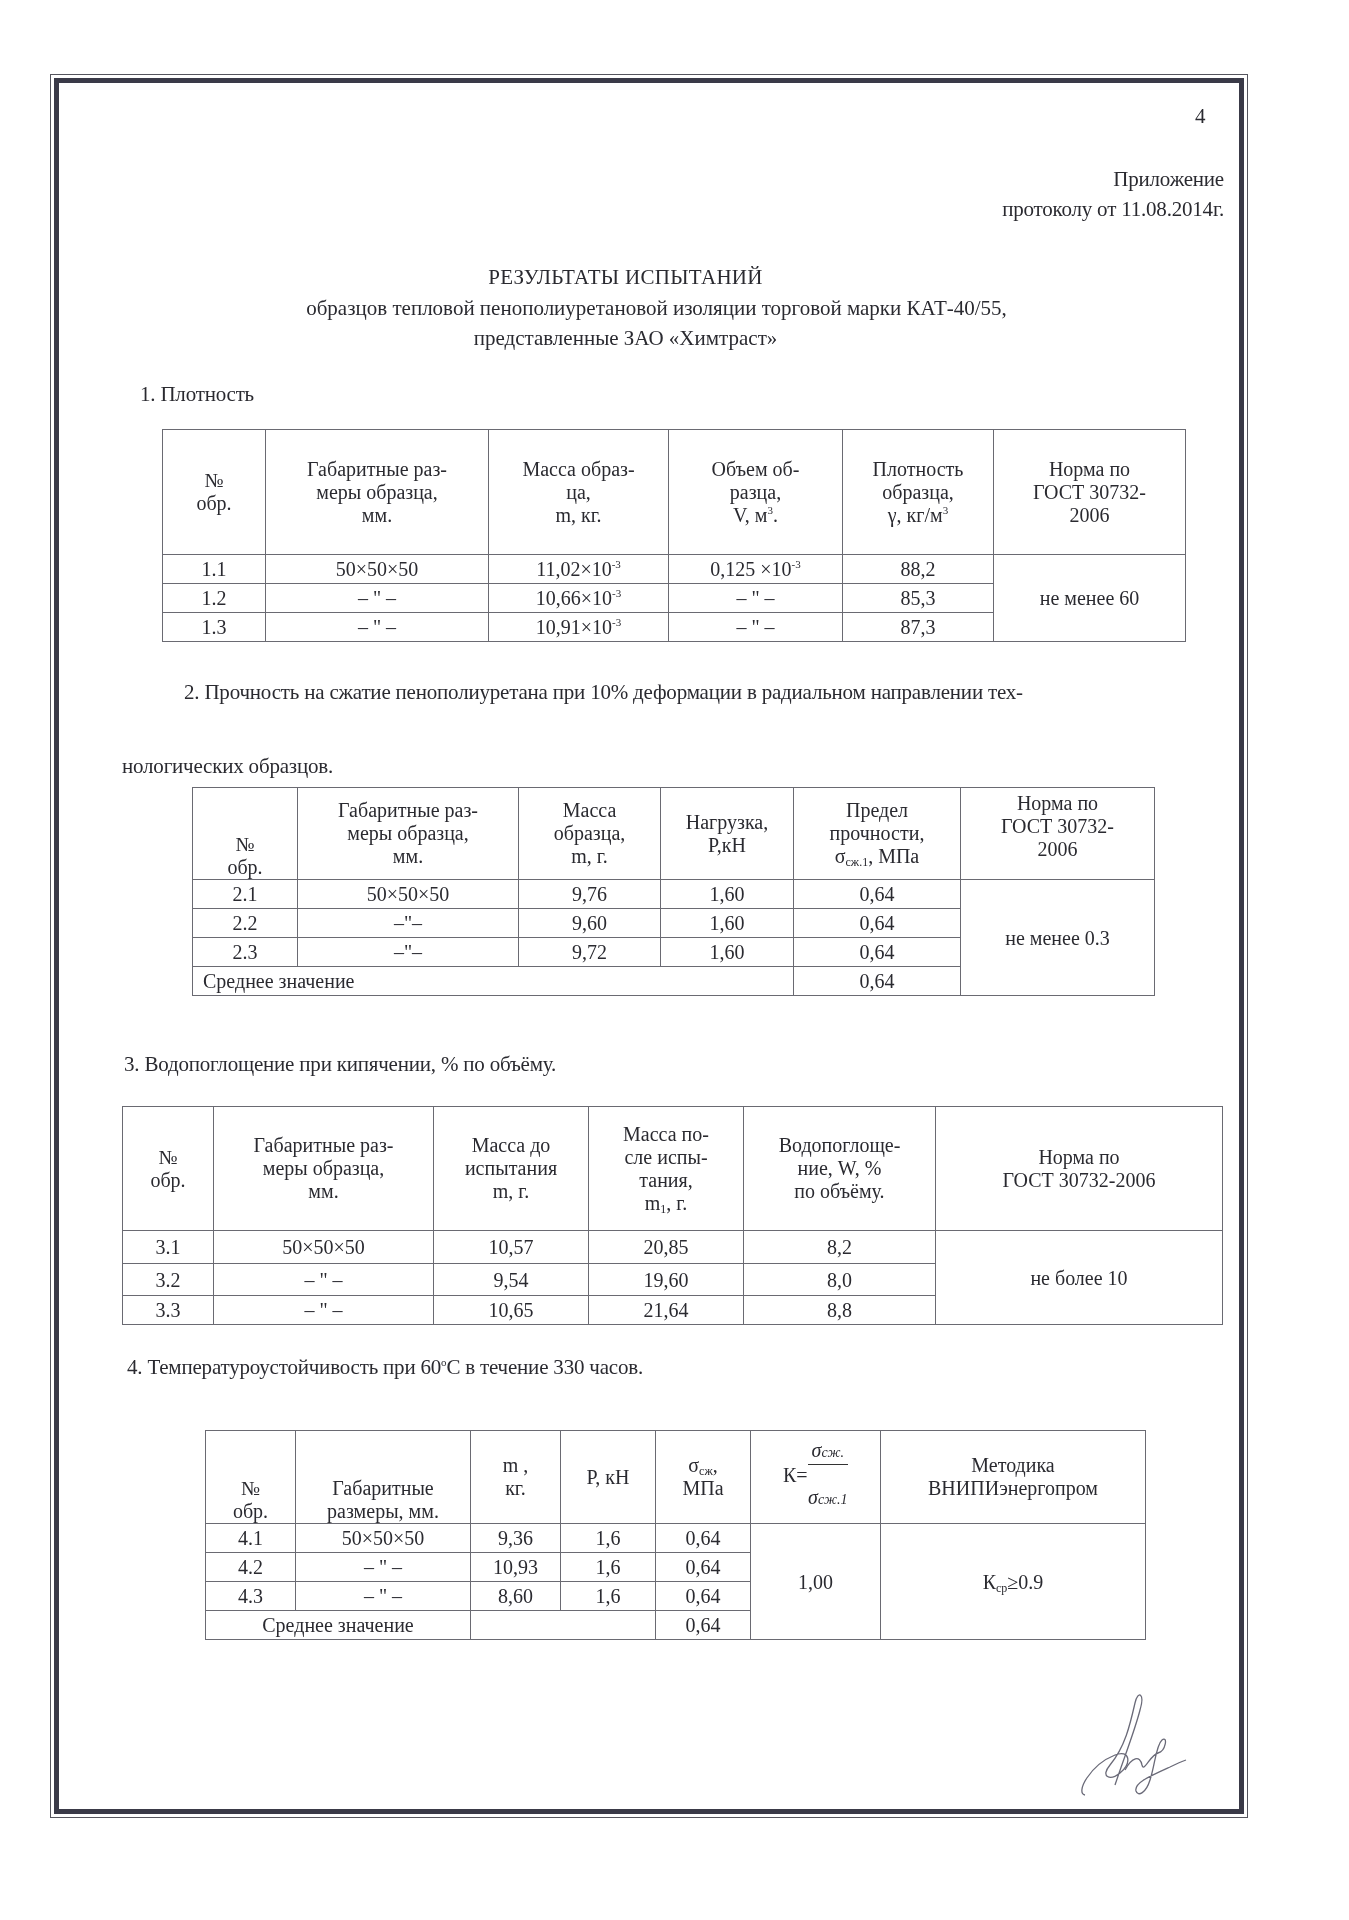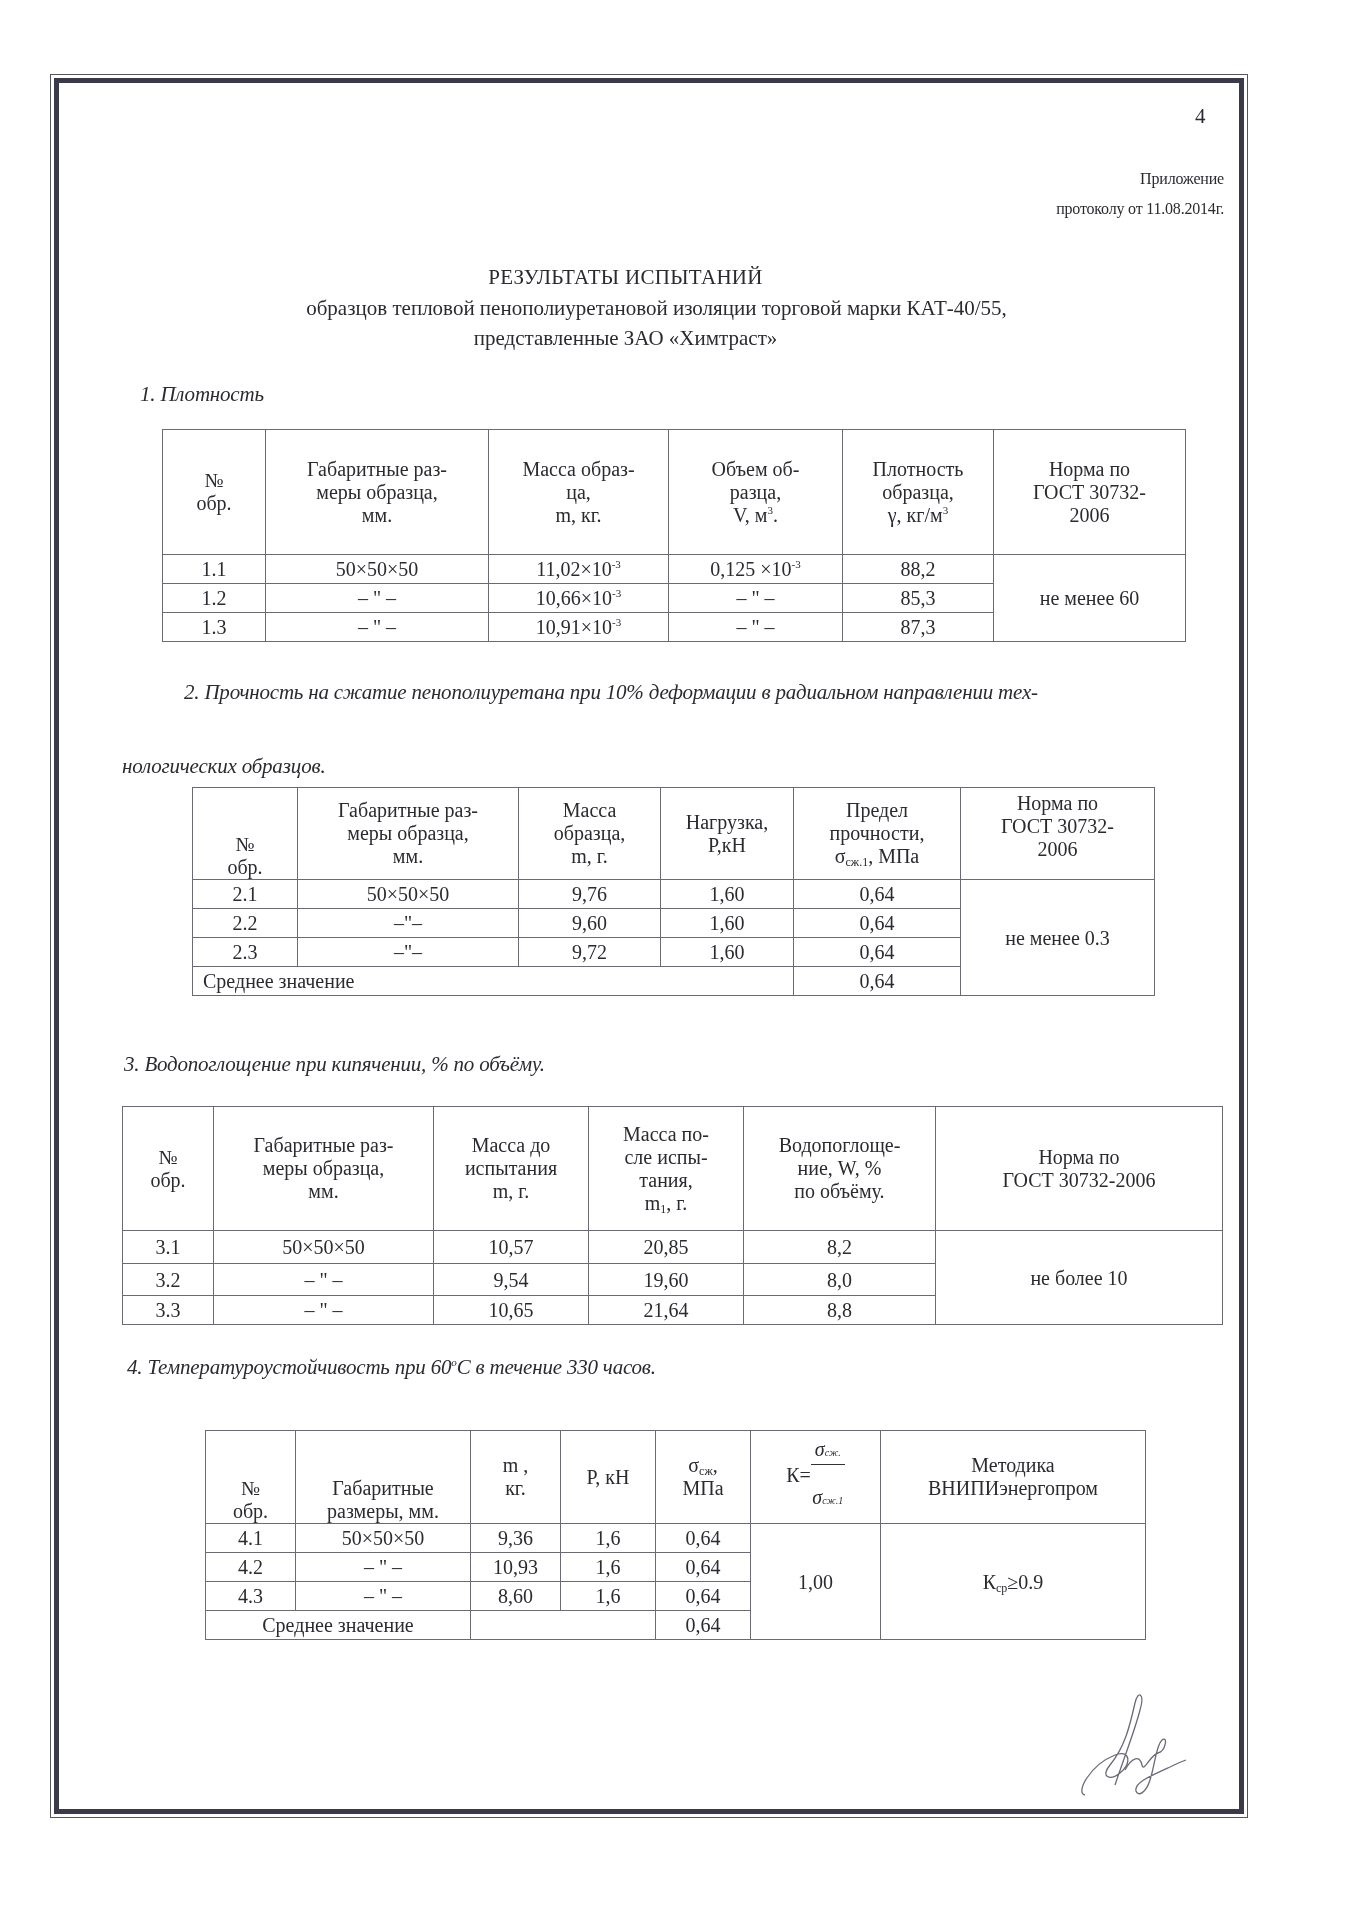--- a/index.html
+++ b/index.html
@@ -4,37 +4,37 @@
 <style>
   html, body { margin: 0; padding: 0; background: #ffffff; }
   body { width: 1349px; height: 1920px; position: relative; overflow: hidden;
          font-family: "Liberation Serif", "DejaVu Serif", serif; color: #2a2a30; }
   .frame-outer { position: absolute; left: 50px; top: 74px; width: 1198px; height: 1744px;
                  border: 1px solid #55555e; box-sizing: border-box; }
   .frame-inner { position: absolute; left: 54px; top: 78px; width: 1190px; height: 1736px;
                  border: 5px solid #3a3a48; box-sizing: border-box; }
   .abs { position: absolute; }
   .page-num { left: 1195px; top: 104px; font-size: 21px; }
-  .appendix { right: 125px; top: 164px; font-size: 16px; text-align: right; line-height: 30px; letter-spacing: -0.2px; }
+  .appendix { right: 125px; top: 164px; font-size: 21px; text-align: right; line-height: 30px; letter-spacing: -0.2px; }
   .title { left: 0; width: 1251px; text-align: center; font-size: 21px; line-height: 30px; }
   .t1 { top: 262px; letter-spacing: 0.3px; }
   .t2 { top: 293px; padding-left: 31px; }
   .t3 { top: 323px; }
-  .sec { font-size: 21px; letter-spacing: -0.2px; font-style: italic; }
+  .sec { font-size: 21px; letter-spacing: -0.2px; }
   table.dt { position: absolute; border-collapse: collapse; table-layout: fixed; font-size: 20px; }
   table.dt td { border: 1.5px solid #6a6a72; text-align: center; vertical-align: middle;
                 padding: 0 2px; line-height: 23px; overflow: hidden; white-space: pre-line; }
   table.dt tr.row td { height: 28px; line-height: 26px; white-space: nowrap; }
   td.left { text-align: left !important; padding-left: 10px !important; }
   sup { font-size: 11px; vertical-align: 8px; line-height: 0; }
   sub { font-size: 12px; vertical-align: -3px; line-height: 0; }
   .frac { display: inline-block; vertical-align: middle; text-align: center; font-style: italic; }
   .frac .num { display: block; border-bottom: 1px solid #333; padding: 0 4px; font-size: 20px; line-height: 22px; }
   .frac .den { display: block; font-size: 20px; line-height: 32px; margin-top: 16px; }
-  .frac small { font-size: 10px; font-style: italic; }
+  .frac small { font-size: 14px; font-style: italic; }
   .signature { left: 1070px; top: 1685px; }
 </style>
 </head>
 <body>
 
 <div class="frame-outer"></div>
 <div class="frame-inner"></div>
 
 <div class="abs page-num">4</div>
 

